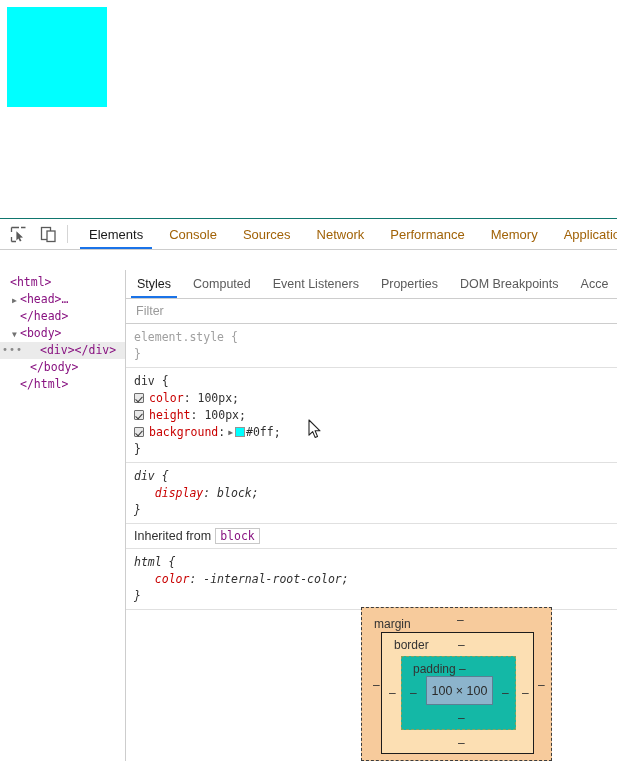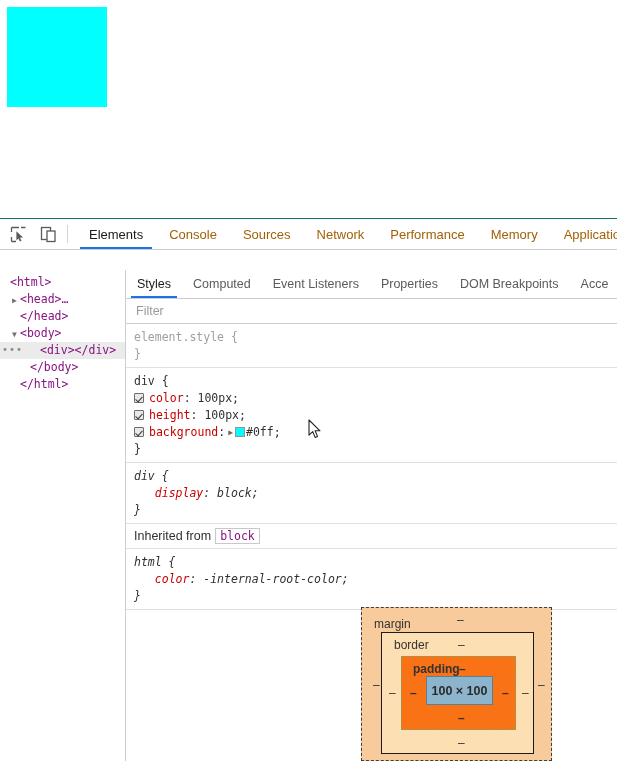--- a/index.html
+++ b/index.html
@@ -308,21 +308,21 @@
       <span class="bm-dash" style="left:176px; top:70px;">–</span>
       <span class="bm-dash" style="left:95px; top:134px;">–</span>
 
       <div class="bm-border" id="bm-border" style="background: rgb(252, 223, 179);">
         <span class="bm-label" style="left:12px; top:5px;">border</span>
         <span class="bm-dash" style="left:76px; top:5px;">–</span>
         <span class="bm-dash" style="left:7px; top:53px;">–</span>
         <span class="bm-dash" style="left:140px; top:53px;">–</span>
         <span class="bm-dash" style="left:76px; top:103px;">–</span>
 
-        <div class="bm-padding" id="bm-padding" style="background: #f97316; font-weight: bold;">
+        <div class="bm-padding" id="bm-padding" style="background: #14b8a6;">
           <span class="bm-label" style="left:11px; top:5px;">padding</span>
           <span class="bm-dash" style="left:57px; top:5px;">–</span>
           <span class="bm-dash" style="left:8px; top:29px;">–</span>
           <span class="bm-dash" style="left:100px; top:29px;">–</span>
           <span class="bm-dash" style="left:56px; top:54px;">–</span>
 
           <div class="bm-content" id="bm-content" style="background: rgb(140, 180, 204);">
             <span>100 × 100</span>
           </div>
         </div>

